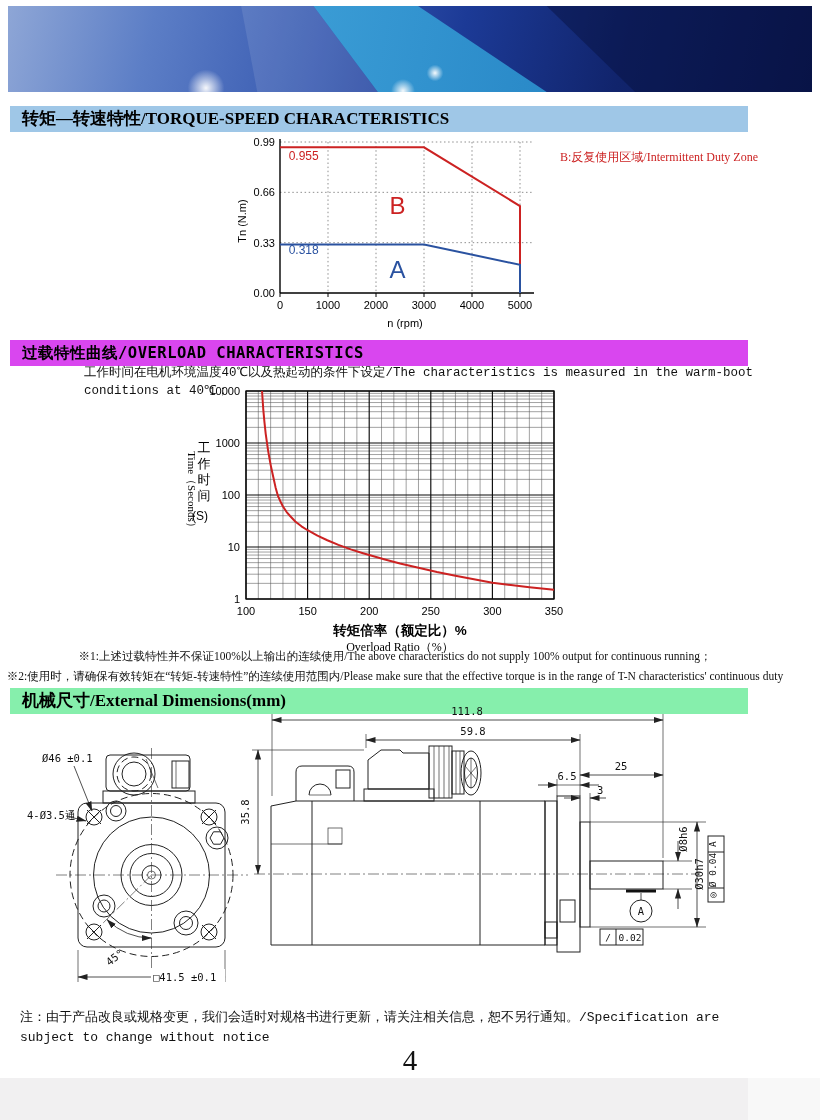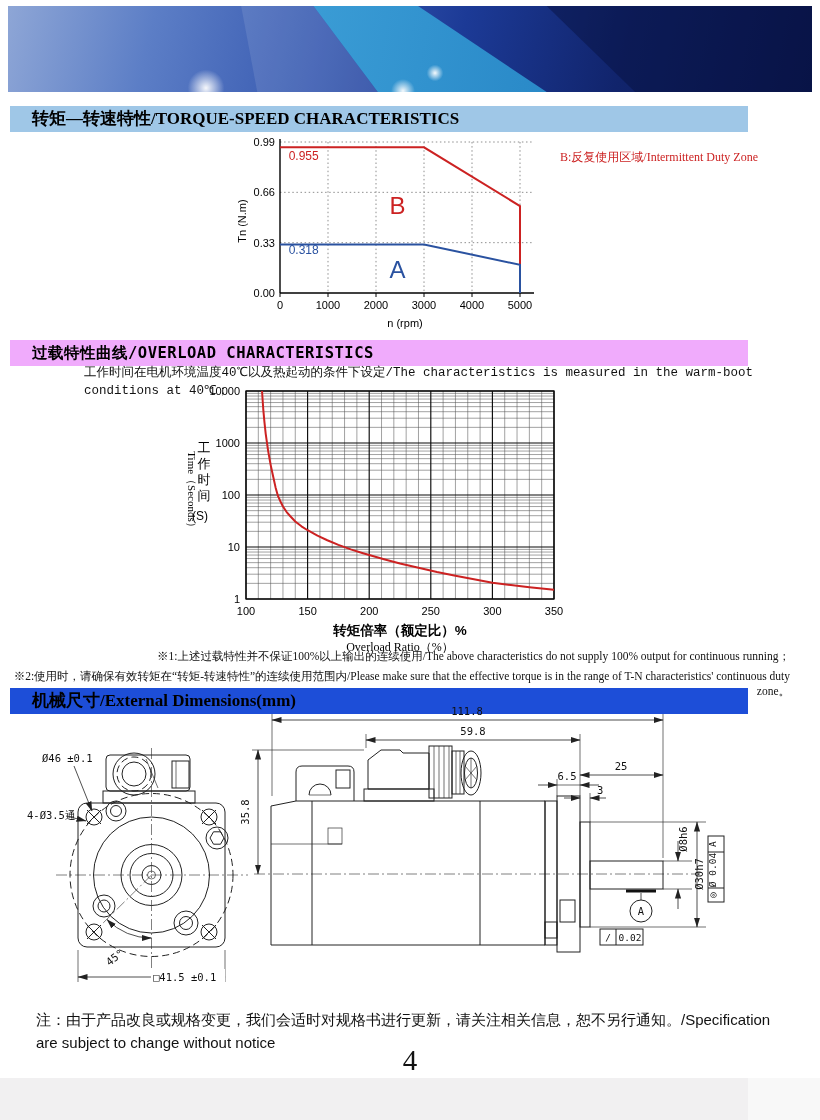--- a/index.html
+++ b/index.html
@@ -13,32 +13,32 @@
           background:linear-gradient(100deg,#4db4e4,#1a7cc0);
           clip-path:polygon(38% 0,51% 0,67% 100%,46% 100%);opacity:.95}
   .banner .wedge{position:absolute;inset:0;background:rgba(255,255,255,.10);
           clip-path:polygon(29% 0,38% 0,46% 100%,31% 100%)}
   .banner .darkwedge{position:absolute;inset:0;background:rgba(6,16,60,.45);
           clip-path:polygon(67% 0,100% 0,100% 100%,78% 100%)}
   .glow{position:absolute;border-radius:50%;background:radial-gradient(circle,rgba(255,255,255,.95) 0%,rgba(255,255,255,0) 65%)}
 
   
   .secbar{position:absolute;left:10px;width:738px;height:26px;line-height:26px;
-          padding-left:22px;box-sizing:border-box;font-weight:bold;font-size:17px;color:#000}
+          padding-left:12px;box-sizing:border-box;font-weight:bold;font-size:17px;color:#000}
   .serifbar{font-family:"Liberation Serif",serif}
   .monobar{font-family:"DejaVu Sans Mono",monospace;font-size:15.5px;letter-spacing:.5px}
 
   .legend{position:absolute;left:560px;top:147px;font-size:12px;line-height:20px;
           font-family:"Liberation Serif",serif}
   .subtitle{position:absolute;left:84px;top:364px;font-size:12.5px;font-family:Liberation Mono, monospace}
-  .noteline{position:absolute;left:0;width:790px;text-align:right;font-size:11.5px;
+  .noteline{position:absolute;left:0;width:790px;text-align:center;font-size:11.5px;
             font-family:"Liberation Serif",serif}
 
-  .footer-note{position:absolute;left:36px;top:1008px;width:760px;font-size:15px;line-height:1.55;
-               font-family:Liberation Sans, sans-serif}
+  .footer-note{position:absolute;left:20px;top:1008px;width:760px;font-size:13px;line-height:1.55;
+               font-family:Liberation Mono, monospace}
   .footer-note .en{padding-left:27px}
   .pagenum{position:absolute;left:0;top:1044px;width:820px;text-align:center;
            font-size:29px;font-family:"Liberation Serif",serif}
   .bottomstrip{position:absolute;left:0;top:1078px;width:820px;height:42px;background:#f1f0f1}
   .bottomstrip .r{position:absolute;right:0;top:0;width:72px;height:100%;background:#f8f8f8}
 
   
   svg{position:absolute;overflow:visible}
   .gdot{stroke:#8f8f8f;stroke-width:1;stroke-dasharray:1.5 2.6;fill:none}
   .axis{stroke:#000;stroke-width:1.4;fill:none}
@@ -104,21 +104,21 @@
     <text x="175.6" y="87.68686868686869" fill="#cc2222" font-size="24" text-anchor="middle" font-family="&quot;Liberation Sans&quot;,sans-serif">B</text>
     <text x="175.6" y="151.74747474747474" fill="#2a52a0" font-size="24" text-anchor="middle" font-family="&quot;Liberation Sans&quot;,sans-serif">A</text>
     <text x="183" y="201" class="tick" font-size="12.5" text-anchor="middle">n (rpm)</text>
     <text x="24" y="95" class="tick" font-size="11.5" text-anchor="middle" transform="rotate(-90 24 95)">Tn (N.m)</text>
   </svg>
 
 <div class="legend">
   <div style="color: rgb(204, 34, 34); text-align: right;">B:反复使用区域/Intermittent Duty Zone</div>
 </div>
 
-<div class="secbar monobar" style="top: 340px; background: #f0abfc;">过载特性曲线/OVERLOAD CHARACTERISTICS</div>
+<div class="secbar monobar" style="top: 340px; background: #d946ef;">过载特性曲线/OVERLOAD CHARACTERISTICS</div>
 
 <div class="subtitle">工作时间在电机环境温度40℃以及热起动的条件下设定/The characteristics is measured in the warm-boot conditions at 40℃；</div>
 
 <svg id="overload-svg" style="left:168px;top:380px" width="440" height="295" viewBox="0 0 440 295">
     <line x1="78" y1="203.34644022547297" x2="386" y2="203.34644022547297" class="gmin"></line>
     <line x1="78" y1="194.18969475457754" x2="386" y2="194.18969475457754" class="gmin"></line>
     <line x1="78" y1="187.69288045094595" x2="386" y2="187.69288045094595" class="gmin"></line>
     <line x1="78" y1="182.65355977452703" x2="386" y2="182.65355977452703" class="gmin"></line>
     <line x1="78" y1="178.53613498005052" x2="386" y2="178.53613498005052" class="gmin"></line>
     <line x1="78" y1="175.05490191925864" x2="386" y2="175.05490191925864" class="gmin"></line>
@@ -195,21 +195,21 @@
     <text x="232" y="255" font-size="13.5" text-anchor="middle" font-weight="bold" font-family="&quot;Liberation Sans&quot;,sans-serif">转矩倍率（额定比）%</text>
     <text x="232" y="271" font-size="12" text-anchor="middle" font-family="&quot;Liberation Serif&quot;,serif">Overload Ratio（%）</text>
     <text x="20" y="112" font-size="11" text-anchor="middle" font-family="&quot;Liberation Serif&quot;,serif" transform="rotate(90 20 112)">Time（Seconds）</text>
     <text x="36" y="72" font-size="13" text-anchor="middle" font-family="&quot;Liberation Sans&quot;,sans-serif"><tspan x="36" dy="0">工</tspan><tspan x="36" dy="16">作</tspan><tspan x="36" dy="16">时</tspan><tspan x="36" dy="16">间</tspan></text>
     <text x="32" y="140" font-size="12" text-anchor="middle" font-family="&quot;Liberation Sans&quot;,sans-serif">(S)</text>
   </svg>
 
 <div class="noteline" style="top:649px">※1:上述过载特性并不保证100%以上输出的连续使用/The above characteristics do not supply 100% output for continuous running；</div>
 <div class="noteline" style="top:669px">※2:使用时，请确保有效转矩在“转矩-转速特性”的连续使用范围内/Please make sure that the effective torque is in the range of T-N characteristics' continuous duty zone。</div>
 
-<div class="secbar serifbar" style="top: 688px; background: #1d4ed8;">机械尺寸/External Dimensions(mm)</div>
+<div class="secbar serifbar" style="top: 688px; background: #86efac;">机械尺寸/External Dimensions(mm)</div>
 
 <svg id="dims-svg" style="left:0;top:0" width="820" height="1010" viewBox="0 0 820 1010">
   <defs>
     <marker id="me" markerWidth="11" markerHeight="8" refX="9.5" refY="4" orient="auto" markerUnits="userSpaceOnUse">
       <path d="M0,0.9 L10,4 L0,7.1 z" fill="#222"></path>
     </marker>
     <marker id="ma" markerWidth="11" markerHeight="8" refX="9.5" refY="4" orient="auto-start-reverse" markerUnits="userSpaceOnUse">
       <path d="M0,0.9 L10,4 L0,7.1 z" fill="#222"></path>
     </marker>
   </defs>

